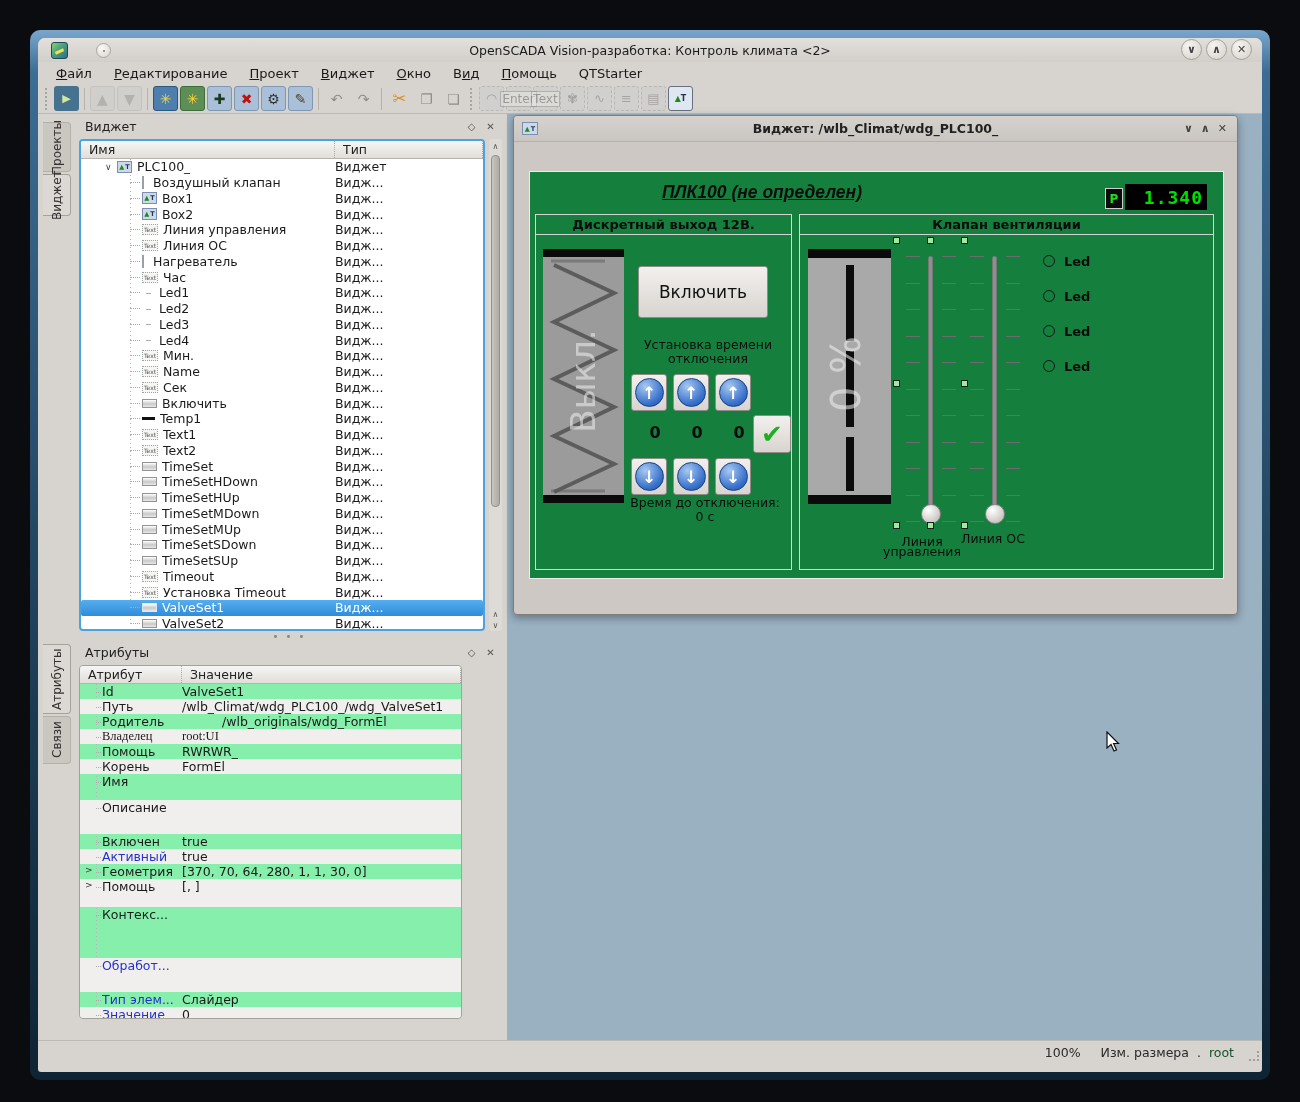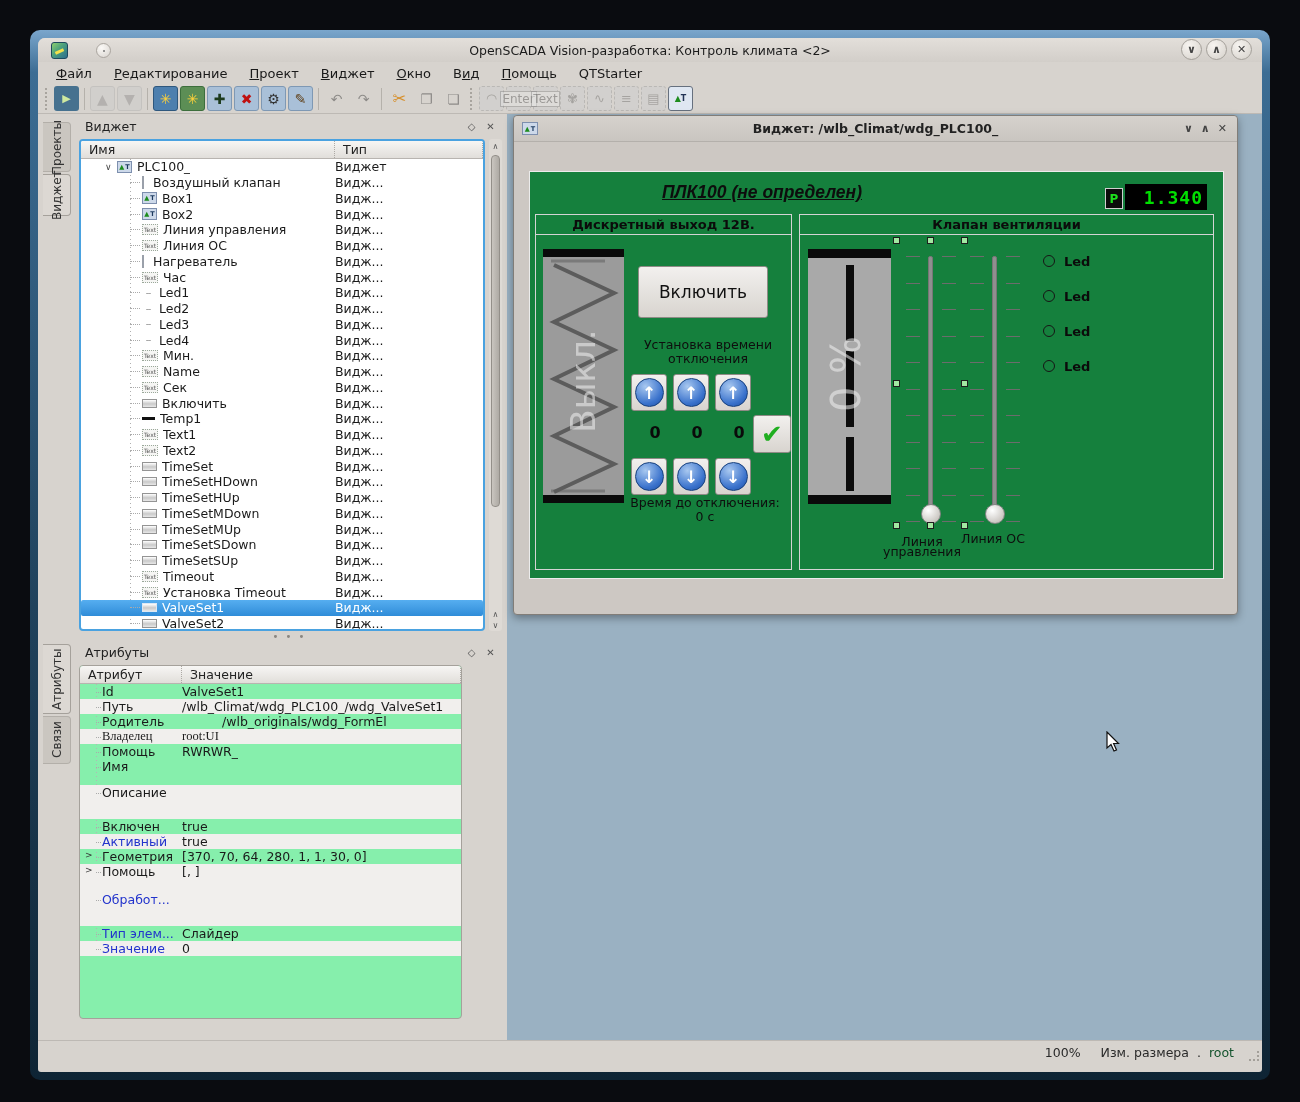--- a/index.html
+++ b/index.html
@@ -466,20 +466,24 @@
             <span class="aval">/wlb_originals/wdg_FormEl</span>
           </div>
           <div class="arow alt" style="min-height: 15px; font-family: Liberation Serif, serif;">
             <span class="albl">Владелец</span>
             <span class="aval">root:UI</span>
           </div>
           <div class="arow" style="min-height: 15px;">
             <span class="albl">Помощь</span>
             <span class="aval">RWRWR_</span>
           </div>
+          <div class="arow alt" style="min-height: 15px;">
+            <span class="albl">Корень</span>
+            <span class="aval">FormEl</span>
+          </div>
           <div class="arow" style="min-height: 26px;">
             <span class="albl">Имя</span>
             <span class="aval"></span>
           </div>
           <div class="arow alt" style="min-height: 34px;">
             <span class="albl">Описание</span>
             <span class="aval"></span>
           </div>
           <div class="arow" style="min-height: 15px;">
             <span class="albl">Включен</span>
@@ -491,20 +495,24 @@
           </div>
           <div class="arow" style="min-height: 15px;">
             <span class="aexp">&gt;</span>
             <span class="albl">Геометрия</span>
             <span class="aval">[370, 70, 64, 280, 1, 1, 30, 0]</span>
           </div>
           <div class="arow alt" style="min-height: 28px;">
             <span class="aexp">&gt;</span>
             <span class="albl">Помощь</span>
             <span class="aval">[, ]</span>
+          </div>
+          <div class="arow" style="min-height: 51px;">
+            <span class="albl">Контекс...</span>
+            <span class="aval"></span>
           </div>
           <div class="arow alt" style="min-height: 34px;">
             <span class="albl link">Обработ...</span>
             <span class="aval"></span>
           </div>
           <div class="arow" style="min-height: 15px;">
             <span class="albl link">Тип элем...</span>
             <span class="aval">Слайдер</span>
           </div>
           <div class="arow alt" style="min-height: 15px;">

